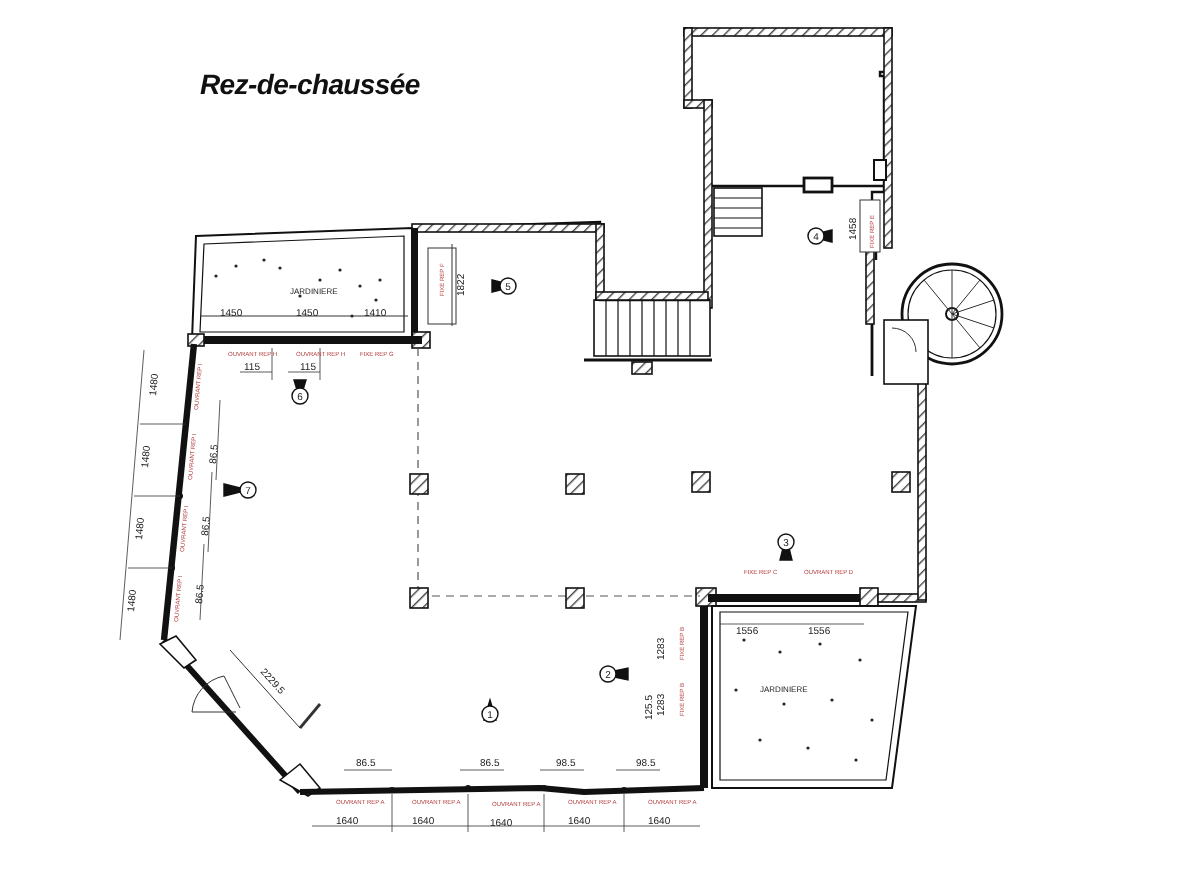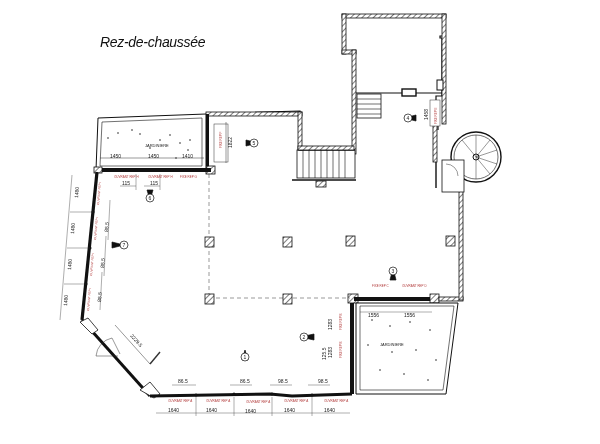--- a/index.html
+++ b/index.html
@@ -1,17 +1,17 @@
 <!DOCTYPE html>
 <html><head>
 <meta charset="utf-8">
 <style>
   html,body{margin:0;padding:0;background:#fff;}
   body{width:600px;height:444px;overflow:hidden;position:relative;font-family:"Liberation Sans",sans-serif;}
-  .title{position:absolute;left:100px;top:34px;font-size:14px;font-weight:normal;font-style:italic;color:#111;letter-spacing:-0.3px;}
+  .title{position:absolute;left:100px;top:34px;font-size:14px;font-weight:bold;font-style:italic;color:#111;letter-spacing:-0.3px;}
   svg{position:absolute;left:0;top:0;}
   .t{font-family:"Liberation Sans",sans-serif;fill:#222;}
   .red{fill:#b23a3a;}
 </style>
 </head>
 <body>
 
 <div class="title">Rez-de-chaussée</div>
 
 <svg width="600" height="444" viewBox="0 0 600 444">

